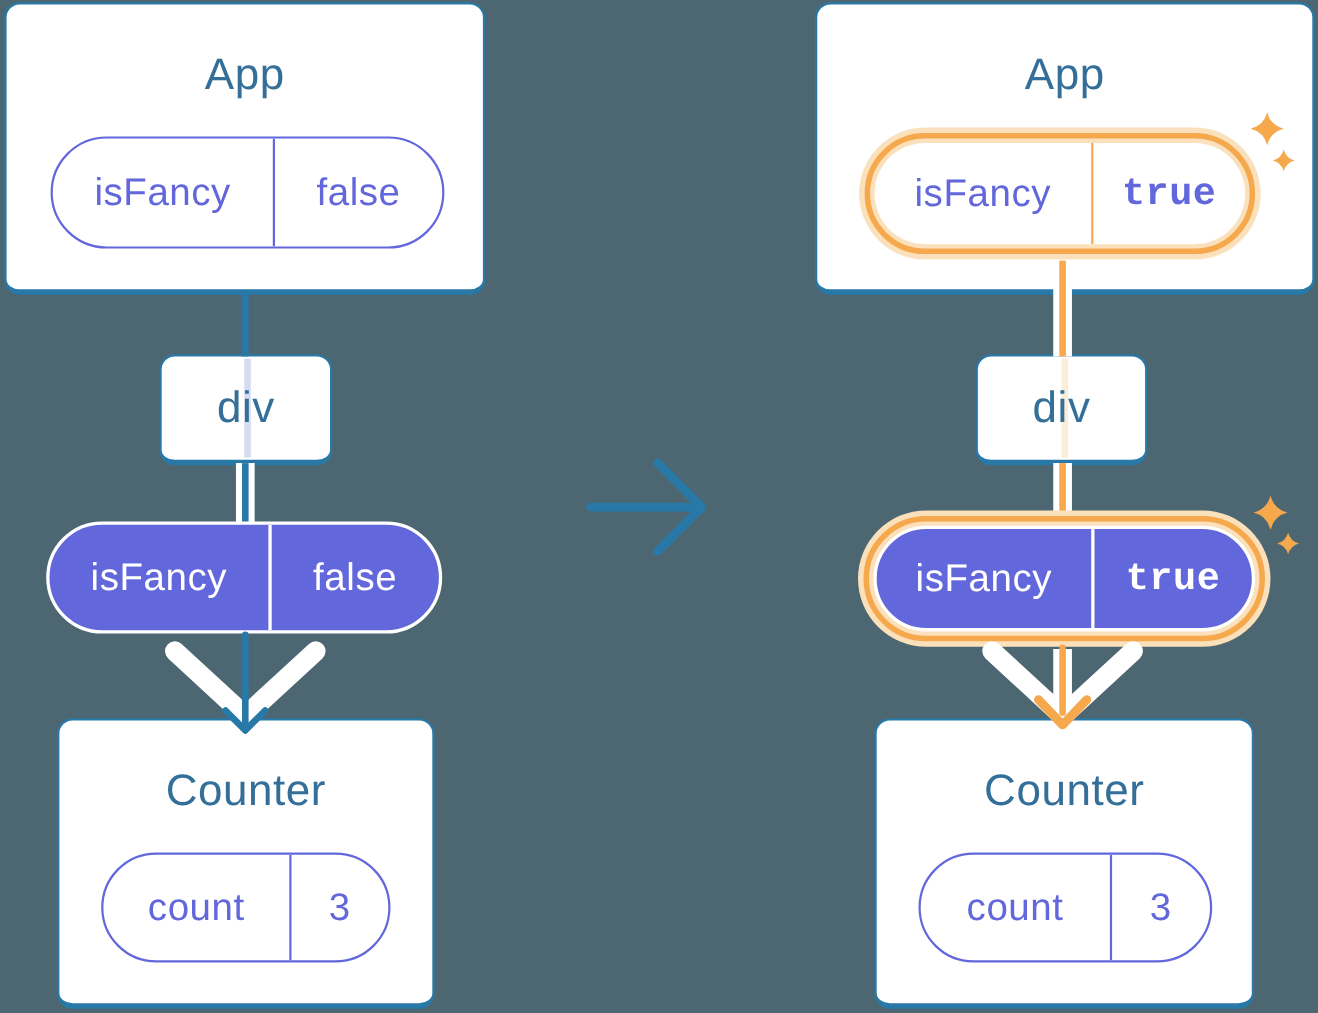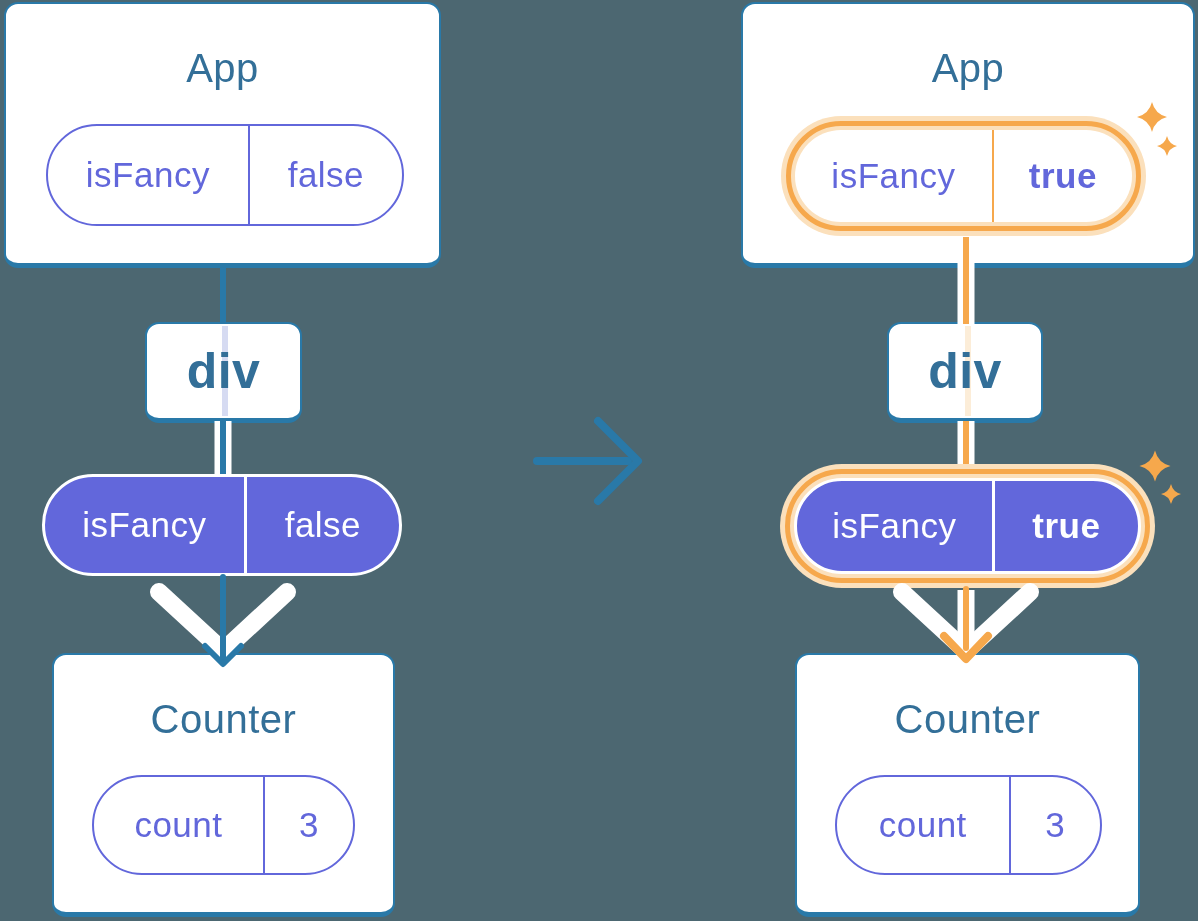--- a/index.html
+++ b/index.html
@@ -22,21 +22,21 @@
     position:absolute;background:var(--white,#fff);
     border:2px solid var(--card-border,#2979A8);
     border-bottom-width:5px;border-radius:14px;
   }
   .card-title{
     position:absolute;top:42px;left:0;right:0;text-align:center;
     font-size:40px;font-weight:500;color:var(--heading,#336F98);
     letter-spacing:.5px;
   }
   .divbox-label{
-    position:relative;z-index:2;font-size:50px;font-weight:700;
+    position:relative;z-index:2;font-size:40px;font-weight:400;
     color:var(--heading,#336F98);letter-spacing:.5px;
   }
   .divbox{display:flex;align-items:center;justify-content:center;}
   .pass-line{position:absolute;top:2px;bottom:2px;width:6px;z-index:1;}
 
   
   .pill{
     position:absolute;display:flex;border-radius:999px;overflow:hidden;
     font-size:35px;letter-spacing:.5px;
   }
@@ -44,21 +44,21 @@
   .outline-pill{
     border:2.5px solid var(--purple,#6267DB);
     color:var(--purple,#6267DB);background:var(--white,#fff);
   }
   .outline-pill .pill-cell.key{border-right:2.5px solid var(--purple,#6267DB);}
   .filled-pill{
     background:var(--purple,#6267DB);color:var(--white,#fff);
     border:3px solid var(--white,#fff);
   }
   .filled-pill .pill-cell.key{border-right:3px solid var(--white,#fff);}
-  .bold{font-weight:700;}
+  .bold{font-weight:700;font-family:Liberation Mono, monospace;}
 
   
   .glow-outer{
     position:absolute;border-radius:999px;padding:5px;
     background:var(--orange-glow,#FBE0BC);
   }
   .glow-ring{
     width:100%;height:100%;border-radius:999px;padding:4px;
     border:5px solid var(--orange,#F6A84C);
     background:var(--orange-glow,#FBE0BC);

